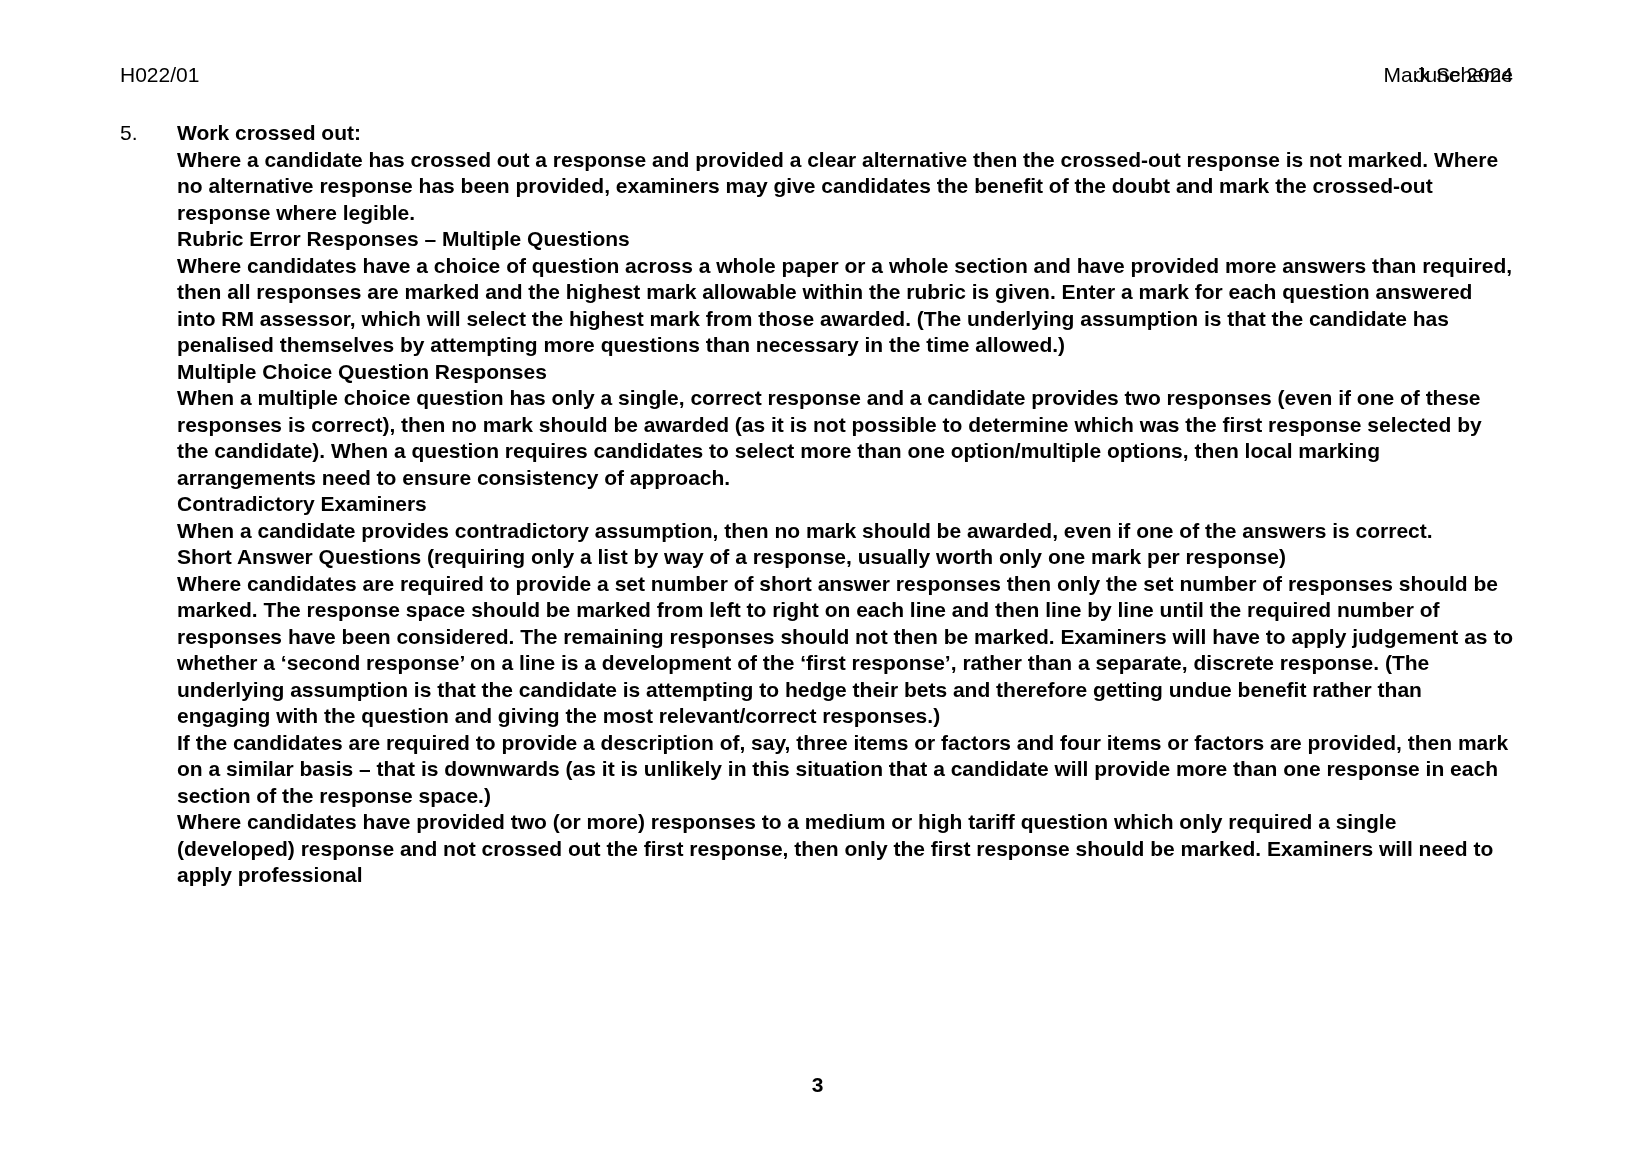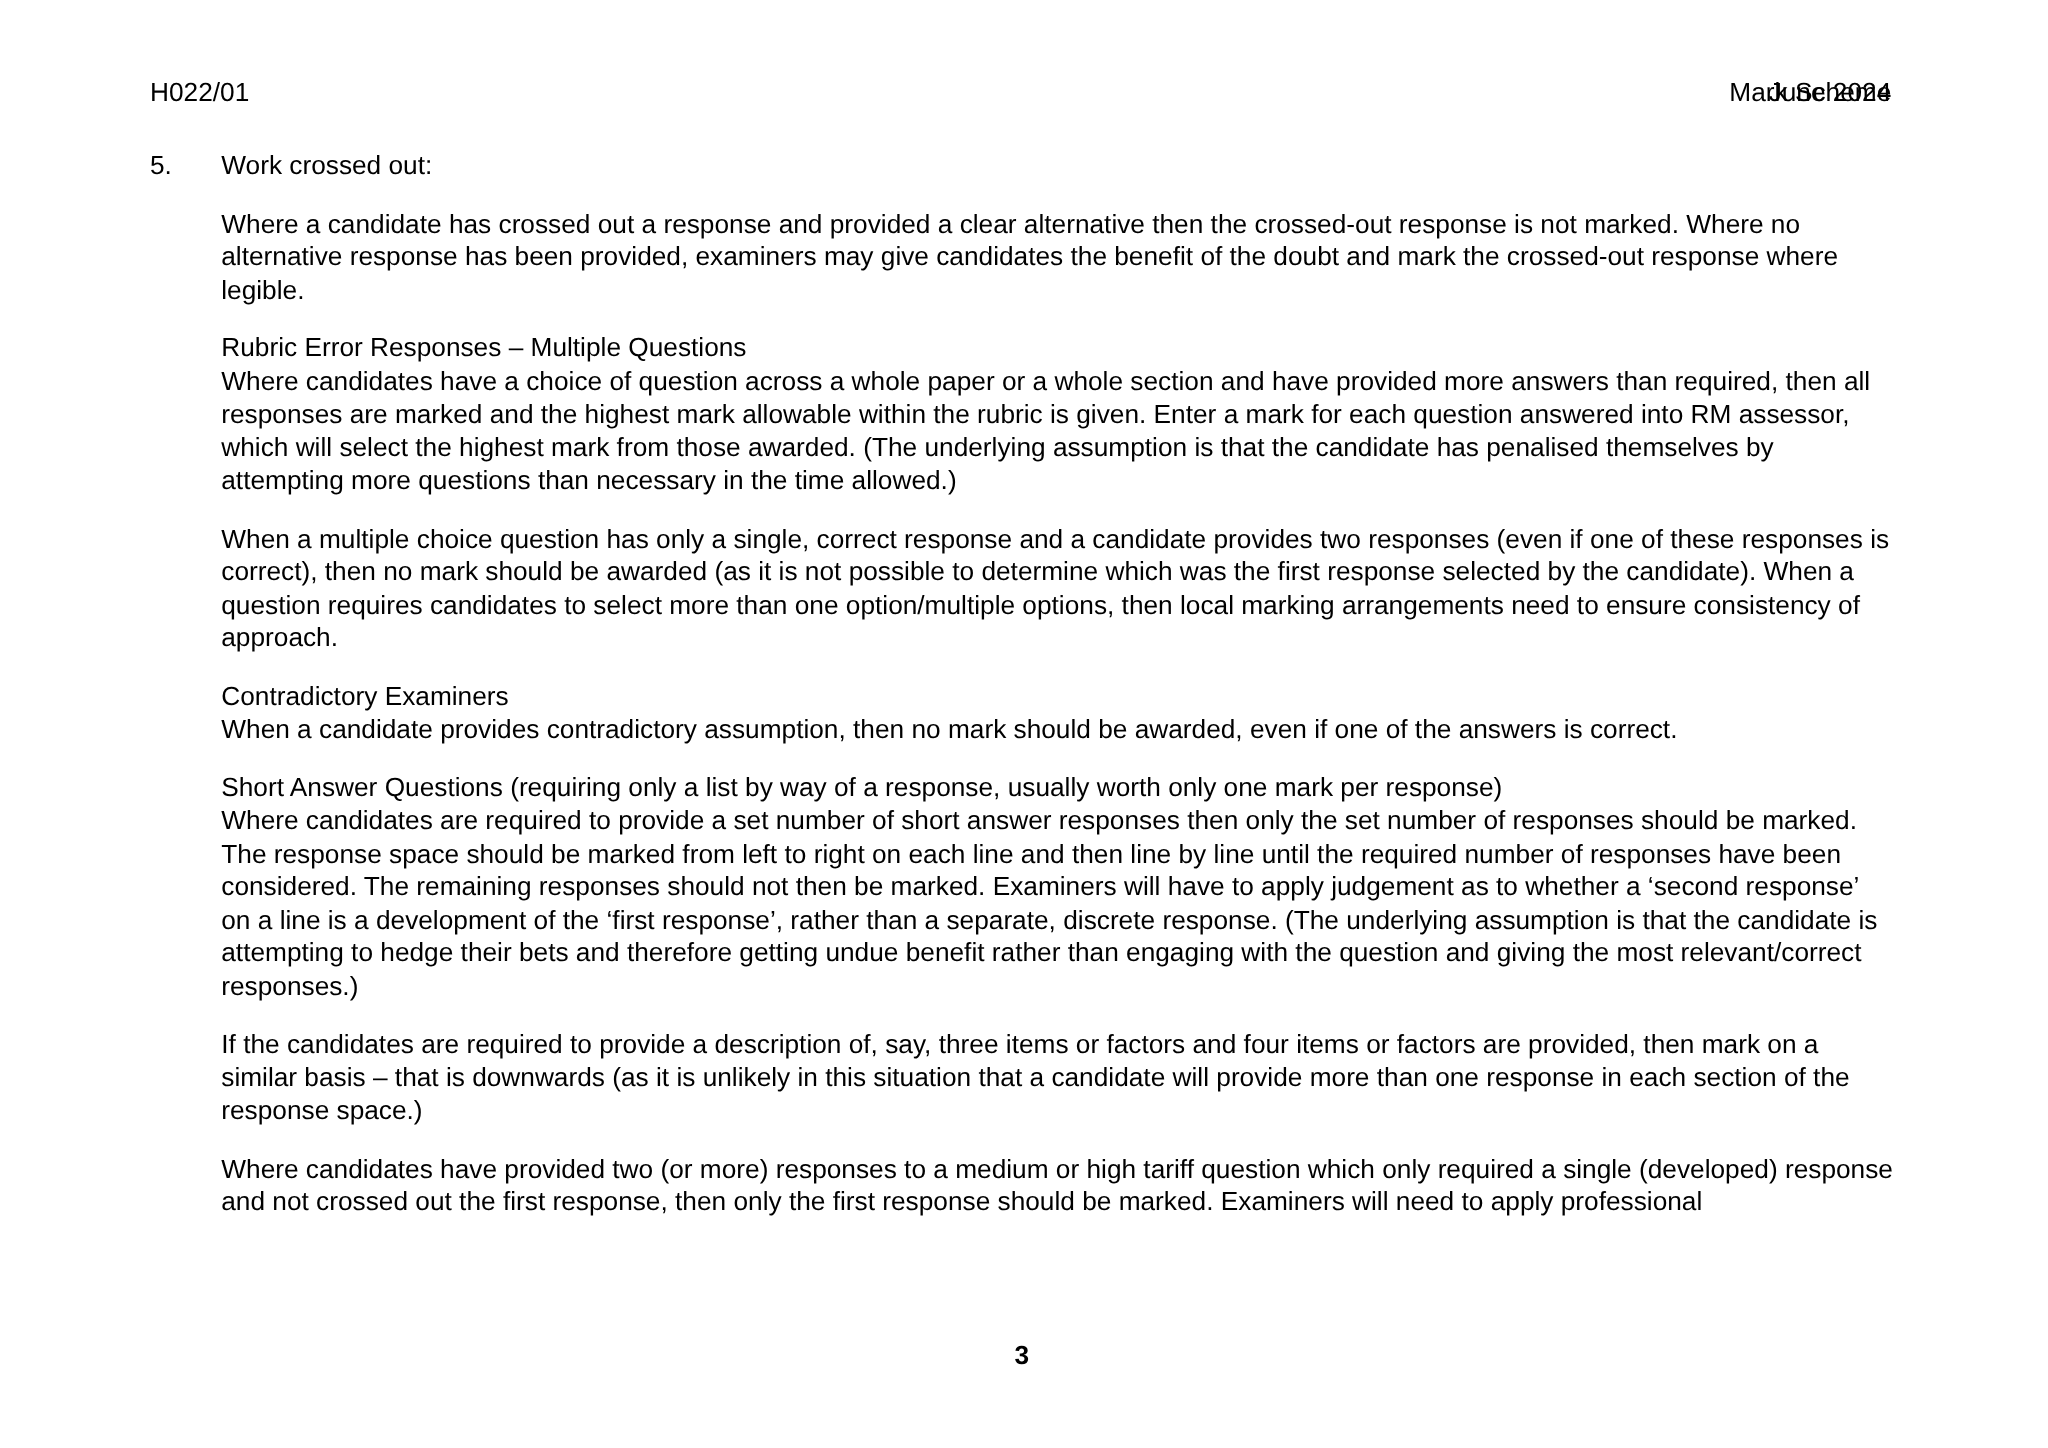--- a/index.html
+++ b/index.html
@@ -22,22 +22,22 @@
   }
   .header-left  { position: absolute; left: 0; top: 0; }
   .header-center{ position: absolute; left: 0; right: 0; top: 0; text-align: right; }
   .header-right { position: absolute; right: 0; top: 0; text-align: center; }
   .doc-main {
     margin: 31px 123px 0 120px;
     display: flex;
     align-items: flex-start;
   }
   .item-number { width: 57px; flex: 0 0 57px; }
-  .item-content { width: 1338px; flex: 0 0 1338px; }
-  .doc-section { margin-top: 20px; }
+  .item-content { width: 1338px; flex: 0 0 1338px; font-weight: bold; }
+  .doc-section { margin-top: 0; }
   .section-heading, .section-paragraph, .item-title { white-space: normal; }
   .page-footer {
     position: absolute;
     left: 120px;
     right: 123px;
     top: 1072px;
     text-align: center;
     font-weight: bold;
   }
 </style>
@@ -58,20 +58,21 @@
       <p class="item-title">Work crossed out:</p>
       <div id="sections">
           <section class="doc-section">
             <p class="section-paragraph">Where a candidate has crossed out a response and provided a clear alternative then the crossed-out response is not marked. Where no alternative response has been provided, examiners may give candidates the benefit of the doubt and mark the crossed-out response where legible.</p>
           </section>
           <section class="doc-section">
             <p class="section-heading">Rubric Error Responses – Multiple Questions</p>
             <p class="section-paragraph">Where candidates have a choice of question across a whole paper or a whole section and have provided more answers than required, then all responses are marked and the highest mark allowable within the rubric is given. Enter a mark for each question answered into RM assessor, which will select the highest mark from those awarded. (The underlying assumption is that the candidate has penalised themselves by attempting more questions than necessary in the time allowed.)</p>
           </section>
           <section class="doc-section">
+            <p class="section-heading">Multiple Choice Question Responses</p>
             <p class="section-paragraph">When a multiple choice question has only a single, correct response and a candidate provides two responses (even if one of these responses is correct), then no mark should be awarded (as it is not possible to determine which was the first response selected by the candidate). When a question requires candidates to select more than one option/multiple options, then local marking arrangements need to ensure consistency of approach.</p>
           </section>
           <section class="doc-section">
             <p class="section-heading">Contradictory Examiners</p>
             <p class="section-paragraph">When a candidate provides contradictory assumption, then no mark should be awarded, even if one of the answers is correct.</p>
           </section>
           <section class="doc-section">
             <p class="section-heading">Short Answer Questions (requiring only a list by way of a response, usually worth only one mark per response)</p>
             <p class="section-paragraph">Where candidates are required to provide a set number of short answer responses then only the set number of responses should be marked. The response space should be marked from left to right on each line and then line by line until the required number of responses have been considered.  The remaining responses should not then be marked. Examiners will have to apply judgement as to whether a ‘second response’ on a line is a development of the ‘first response’, rather than a separate, discrete response.  (The underlying assumption is that the candidate is attempting to hedge their bets and therefore getting undue benefit rather than engaging with the question and giving the most relevant/correct responses.)</p>
           </section>

